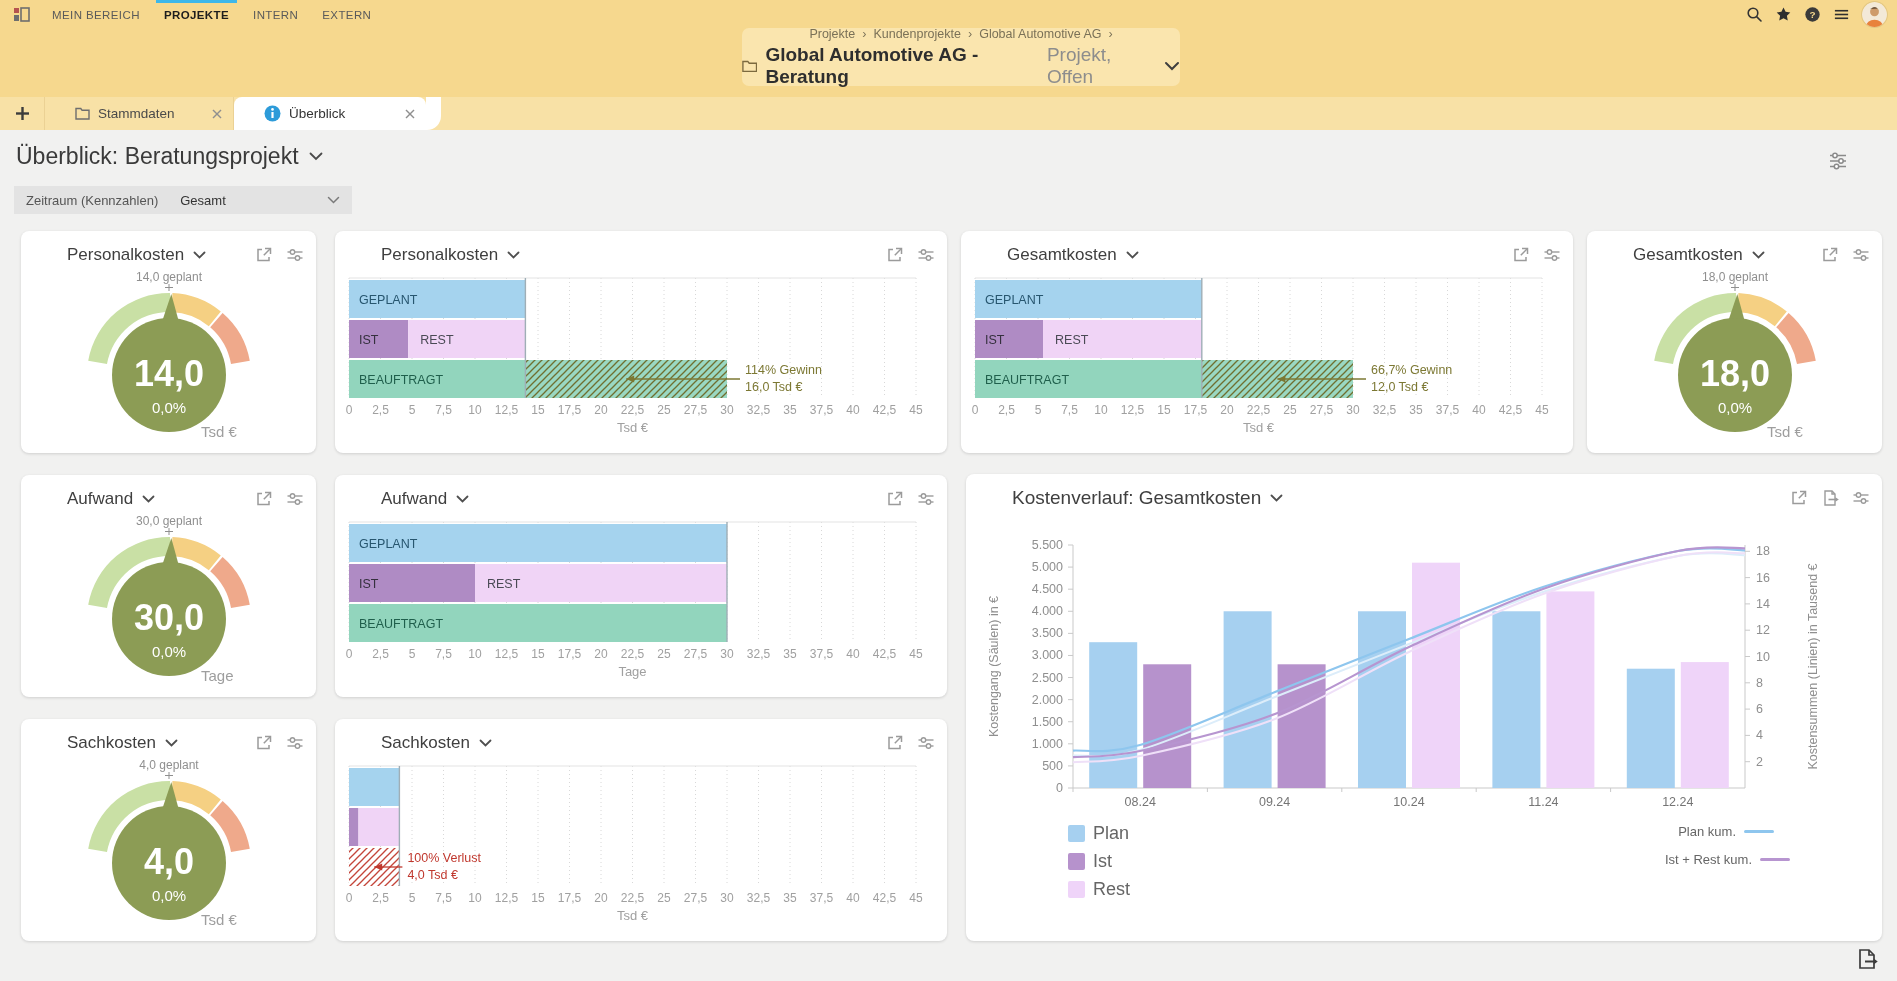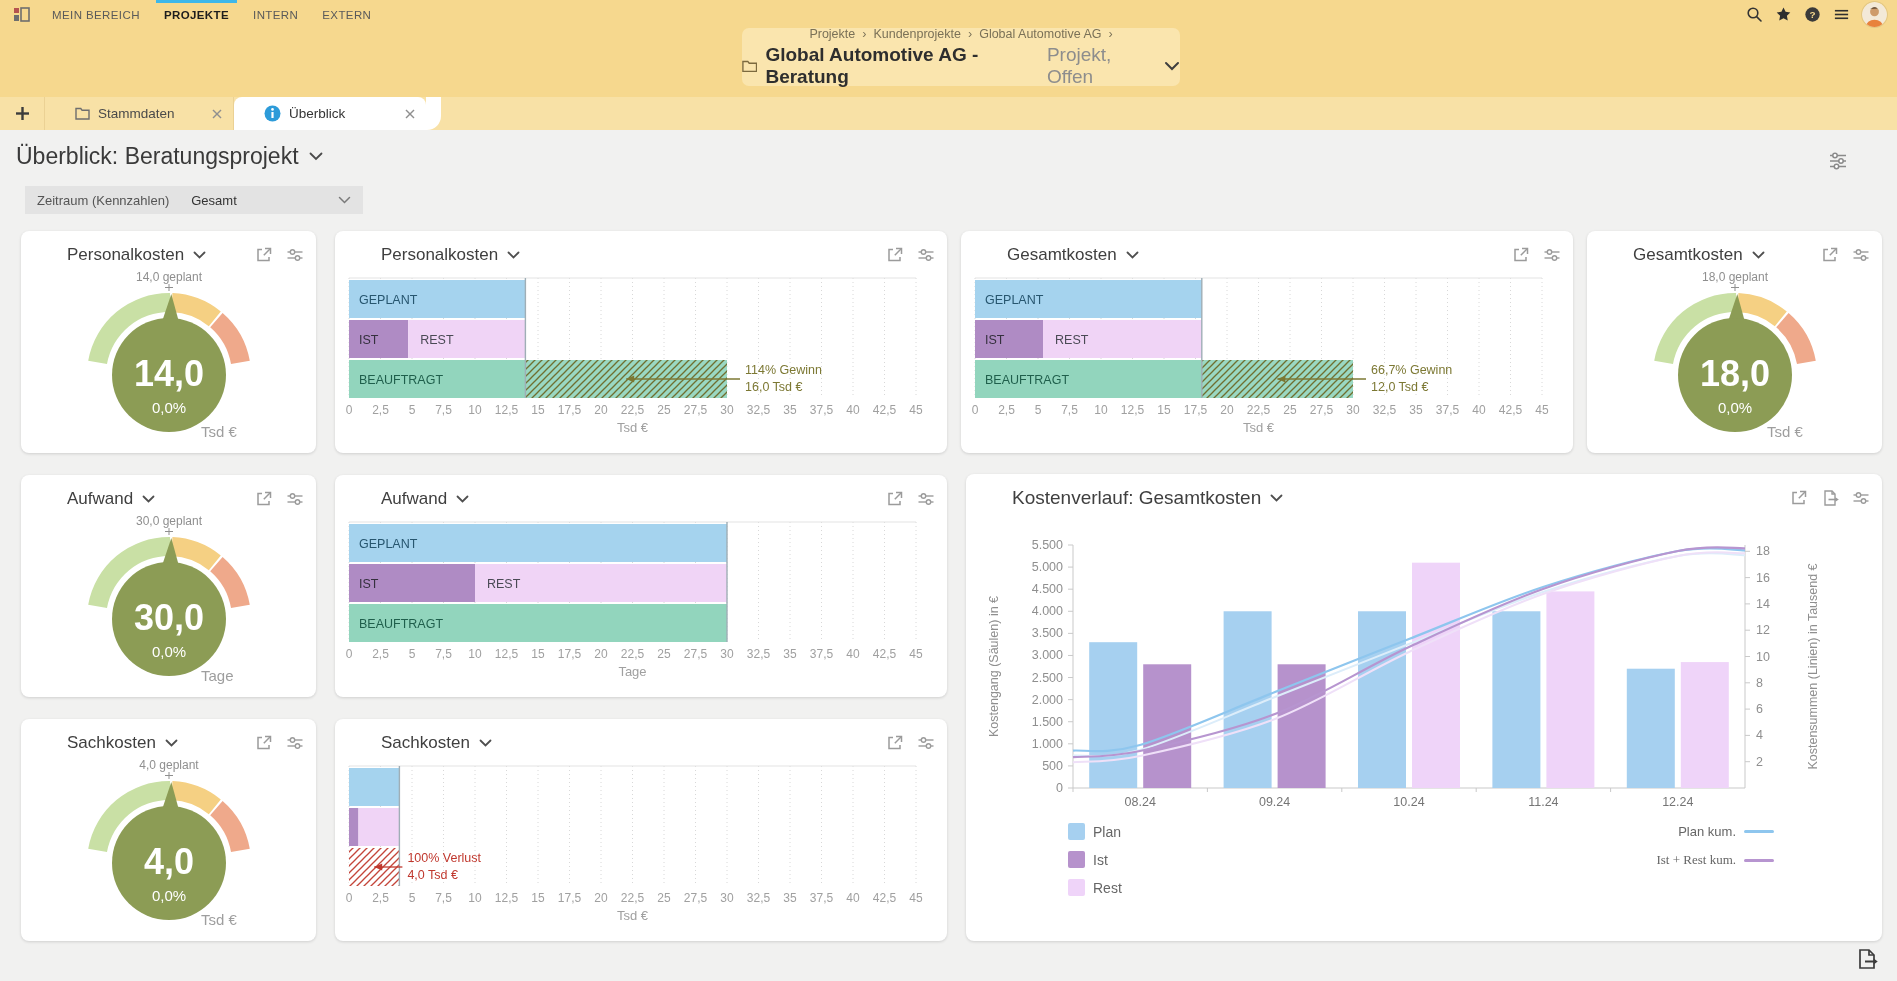--- a/index.html
+++ b/index.html
@@ -37,37 +37,37 @@
   .tab .tab-label { flex:1; white-space:nowrap; overflow:hidden; }
   .tab .close { width:12px; height:12px; display:flex; cursor:pointer; }
   .tab-tail { width:15px; height:33px; background:#FFFFFF; border-radius:0 0 14px 0; }
 
   
   .page-head { position:absolute; left:16px; top:143px; display:flex; align-items:center; gap:10px; }
   .page-title { font-size:23px; color:#3A3A3A; }
   .page-head .chev { color:#4A4A4A; display:flex; cursor:pointer; }
   .page-settings { position:absolute; right:48px; top:150px; width:22px; height:22px; cursor:pointer; display:flex; }
   .filter-chip { position:absolute; left:14px; top:186px; width:338px; height:28px; background:#E3E3E3; border-radius:0;
-                 display:flex; align-items:center; padding:0 12px; gap:22px; cursor:pointer;margin-left:11px; }
+                 display:flex; align-items:center; padding:0 12px; gap:22px; cursor:pointer; }
   .filter-label { font-size:13px; color:#555; }
   .filter-value { font-size:13px; color:#333; }
   .filter-chip .chev { margin-left:auto; color:#7A7A7A; display:flex; }
 
   
   .card { position:absolute; background:#FFF; border-radius:8px; box-shadow:0 1px 3px rgba(0,0,0,.14); }
   .card-header { position:absolute; top:10px; left:16px; right:12px; height:28px; display:flex; align-items:center; z-index:2;margin-left:30px; }
   .card-title { font-size:17px; color:#3F3F3F; white-space:nowrap; }
   .card-title.big { font-size:19px; }
   .card-header .chev { margin-left:9px; color:#4F4F4F; display:flex; cursor:pointer; }
   .card-actions { margin-left:auto; display:flex; gap:13px; }
   .card-actions .ic { width:18px; height:18px; display:flex; cursor:pointer; }
   .chart-svg { position:absolute; left:0; top:0; }
   svg text { font-family:"Liberation Sans", sans-serif; }
 
-  .legend-item { position:absolute; display:flex; align-items:center; gap:8px; font-size:14px; color:#666; }
+  .legend-item { position:absolute; display:flex; align-items:center; gap:8px; font-size:18px; color:#666; }
   .legend-swatch { width:17px; height:17px; border-radius:2px; }
   .legend-line-item { position:absolute; display:flex; align-items:center; gap:8px; font-size:13px; color:#666; }
   .legend-line { width:30px; height:3px; border-radius:2px; }
 
   .page-export { position:absolute; right:18px; bottom:10px; width:24px; height:24px; display:flex; cursor:pointer; }
 </style>
 </head>
 <body>
 
 <div id="app">
@@ -743,21 +743,21 @@
           <span>Ist</span>
         </div>
         <div class="legend-item" style="left: 102px; top: 405px;">
           <div class="legend-swatch" style="background: rgb(239, 212, 249);"></div>
           <span>Rest</span>
         </div>
         <div class="legend-line-item" style="right: 108px; top: 350px;">
           <span>Plan kum.</span>
           <div class="legend-line" style="background: rgb(142, 198, 238);"></div>
         </div>
-        <div class="legend-line-item" style="right: 108px; top: 378px; font-family: Liberation Serif, serif;">
+        <div class="legend-line-item" style="right: 92px; top: 378px;">
           <span>Ist + Rest kum.</span>
           <div class="legend-line" style="background: rgb(183, 149, 208);"></div>
         </div>
       </div>
       <div class="card" style="left: 21px; top: 719px; width: 295px; height: 222px;">
         <div class="card-header">
           <span class="card-title">Sachkosten</span>
           <span class="chev">
             <svg width="13" height="8" viewBox="0 0 13 8">
               <path d="M1.5 1.5L6.5 6.5 11.5 1.5" fill="none" stroke="#4F4F4F" stroke-width="1.8" stroke-linecap="round"></path>

